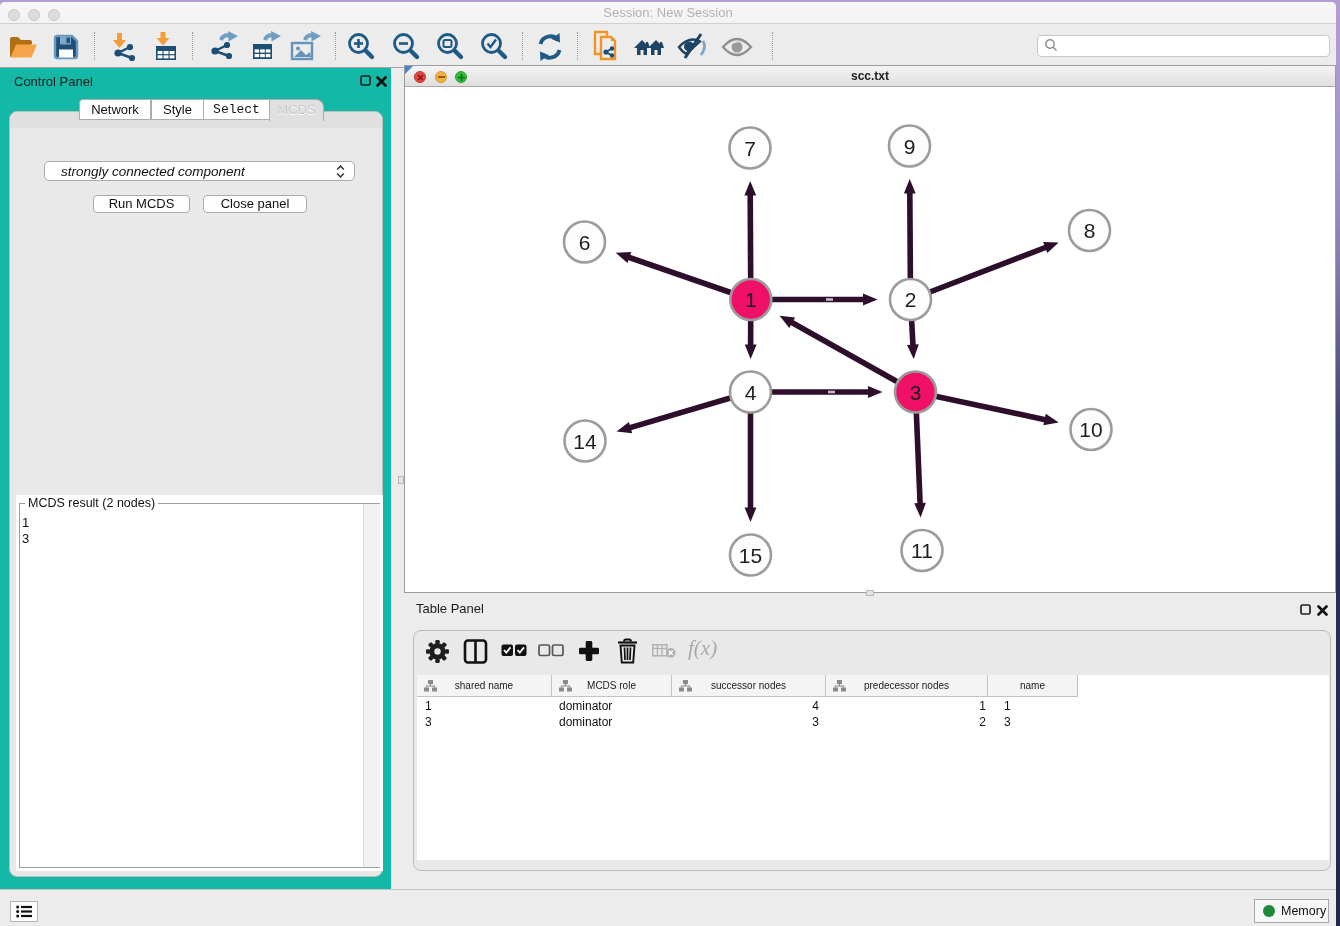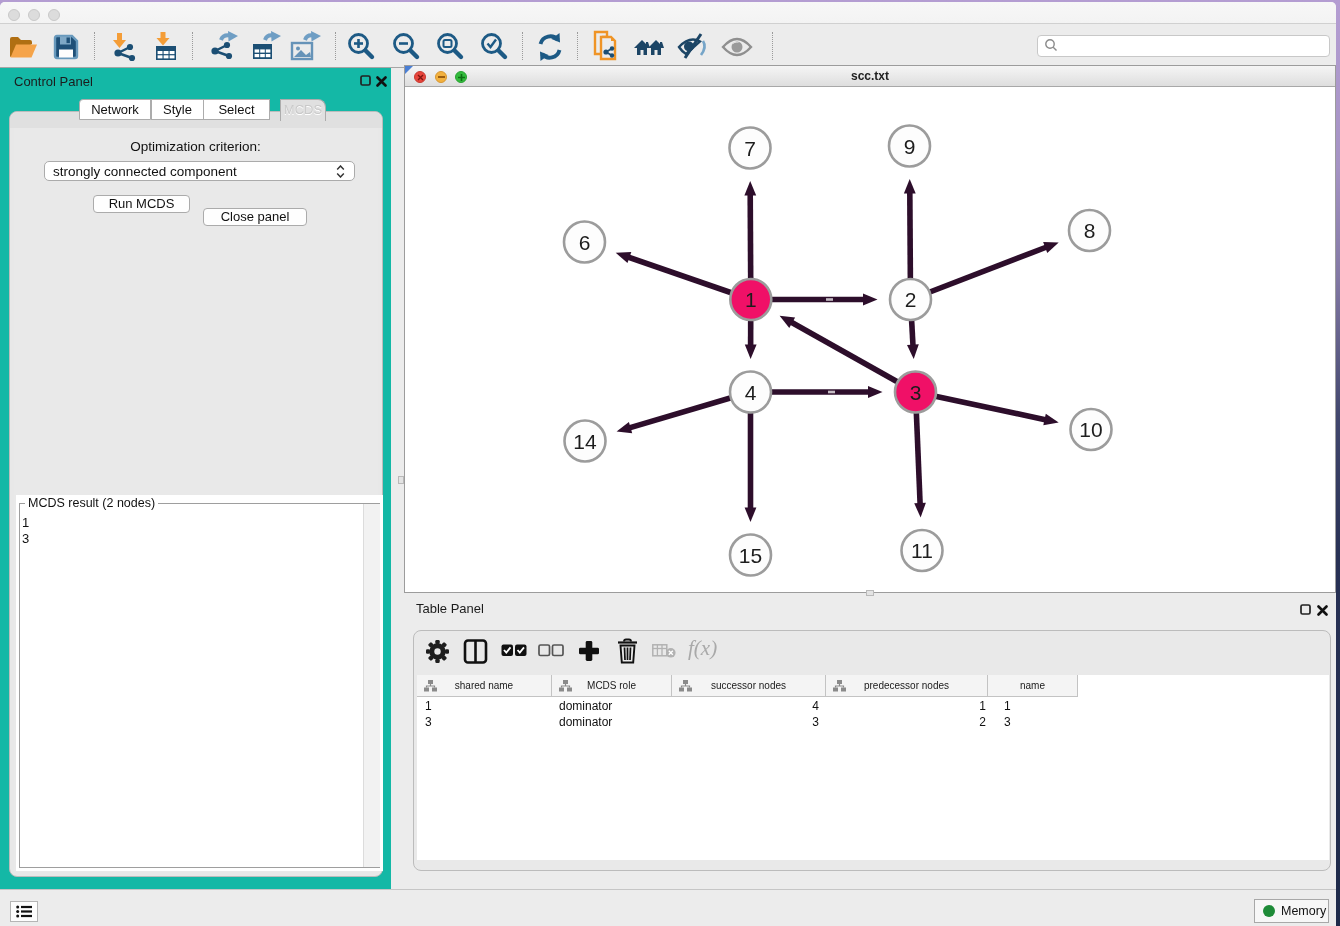--- a/index.html
+++ b/index.html
@@ -58,20 +58,21 @@
              background:#ececec;border-top:1px solid #c6c6c6;}
 </style>
 </head>
 <body>
 <div id="win">
 
   <div id="titlebar">
     <div class="tl" style="left:8px;"></div>
     <div class="tl" style="left:28px;"></div>
     <div class="tl" style="left:48px;"></div>
+    <div id="title-text">Session: New Session</div>
   </div>
 
   <div id="toolbar">
 
     <svg class="tbi" style="left:6px;" viewBox="0 0 32 32">
       <path d="M4 26 L4 8 Q4 6 6 6 L12 6 L15 9 L24 9 Q26 9 26 11 L26 13 Z" fill="#b06f12"></path>
       <path d="M4.5 26.5 L10 13.5 L31 13.5 L25.5 26.5 Z" fill="#f5a44a"></path>
     </svg>
 
     <svg class="tbi" style="left:50px;" viewBox="0 0 32 32">
@@ -212,33 +213,32 @@
       </svg>
     <svg style="position:absolute;left:376px;top:7.5px;" width="11" height="11" viewBox="0 0 11 11">
         <path d="M1.5 1.5 L9.5 9.5 M9.5 1.5 L1.5 9.5" stroke="#111" stroke-width="2.6" stroke-linecap="round"></path>
       </svg>
     <div id="cp-box">
         <div style="position:absolute;left:0;top:0;width:100%;height:16px;background:#e0e0e0;border-radius:8px 8px 0 0;"></div>
       <div style="position:absolute;left:4px;top:16px;right:4px;bottom:4px;background:#e9e9e9;"></div>
       </div>
     <div class="tab" style="left:79px;width:72px;border-radius:4px 0 0 0;">Network</div>
     <div class="tab" style="left:151px;width:53px;">Style</div>
-    <div class="tab" style="left:203px;width:67px;">Select</div>
-    <div class="tab" style="left:280px;width:46px;background:#e0e0e0;border-radius:0 8px 0 0;border-bottom:none;height:22px;
+    <div class="tab" style="left:203px;width:67px;font-family:Liberation Mono, monospace;">Select</div>
+    <div class="tab" style="left:269px;width:55px;background:#e0e0e0;border-radius:0 8px 0 0;border-bottom:none;height:22px;
          color:#c9c9c9;text-shadow:0 1px 0 #fff;">MCDS</div>
-    <div style="position:absolute;left:0;top:71px;width:391px;text-align:center;font-size:13.5px;color:#111;">Optimization criterion:</div>
     <div id="cp-select" style="position:absolute;left:44px;top:93px;width:311px;height:20px;background:#fff;border:1px solid #ababab;border-radius:5px;box-sizing:border-box;">
-      <div style="position:absolute;left:8px;top:1.5px;font-size:13.5px;color:#111;">strongly connected component</div>
+      <div style="position:absolute;left:16px;top:1.5px;font-size:13.5px;color:#111;font-style:italic;">strongly connected component</div>
       <svg style="position:absolute;right:9px;top:3px;" width="9" height="13" viewBox="0 0 9 13">
         <path d="M1.2 4.4 L4.5 1 L7.8 4.4" fill="none" stroke="#333" stroke-width="1.5"></path>
         <path d="M1.2 8.6 L4.5 12 L7.8 8.6" fill="none" stroke="#333" stroke-width="1.5"></path>
       </svg>
     </div>
     <div style="position:absolute;left:93px;top:127px;width:97px;height:18px;background:#fefefe;border:1px solid #ababab;border-radius:4px;box-sizing:border-box;text-align:center;font-size:13px;color:#111;line-height:16px;">Run MCDS</div>
-    <div style="position:absolute;left:203px;top:127px;width:104px;height:18px;background:#fefefe;border:1px solid #ababab;border-radius:4px;box-sizing:border-box;text-align:center;font-size:13px;color:#111;line-height:16px;margin-top:13px;">Close panel</div>
+    <div style="position:absolute;left:203px;top:127px;width:104px;height:18px;background:#fefefe;border:1px solid #ababab;border-radius:4px;box-sizing:border-box;text-align:center;font-size:13px;color:#111;line-height:16px;">Close panel</div>
     <div id="cp-field" style="position:absolute;left:16px;top:427px;width:367px;height:376px;background:#fff;">
       <div style="position:absolute;left:3px;top:8px;right:3px;bottom:3px;border:1px solid #9e9e9e;"></div>
       <div style="position:absolute;left:9px;top:1px;background:#fff;padding:0 3px;font-size:12.5px;color:#111;">MCDS result (2 nodes)</div>
       <div style="position:absolute;left:6px;top:20px;font-size:13px;color:#111;line-height:15.5px;">1<br>3</div>
       <div style="position:absolute;right:3.5px;top:9px;bottom:4px;width:17px;background:#f2f2f2;border-left:1px solid #dcdcdc;box-sizing:border-box;"></div>
     </div>
   </div>
 
   <div id="netwin">
     <svg style="position:absolute;left:0;top:0;z-index:3;" width="8" height="8" viewBox="0 0 8 8">

